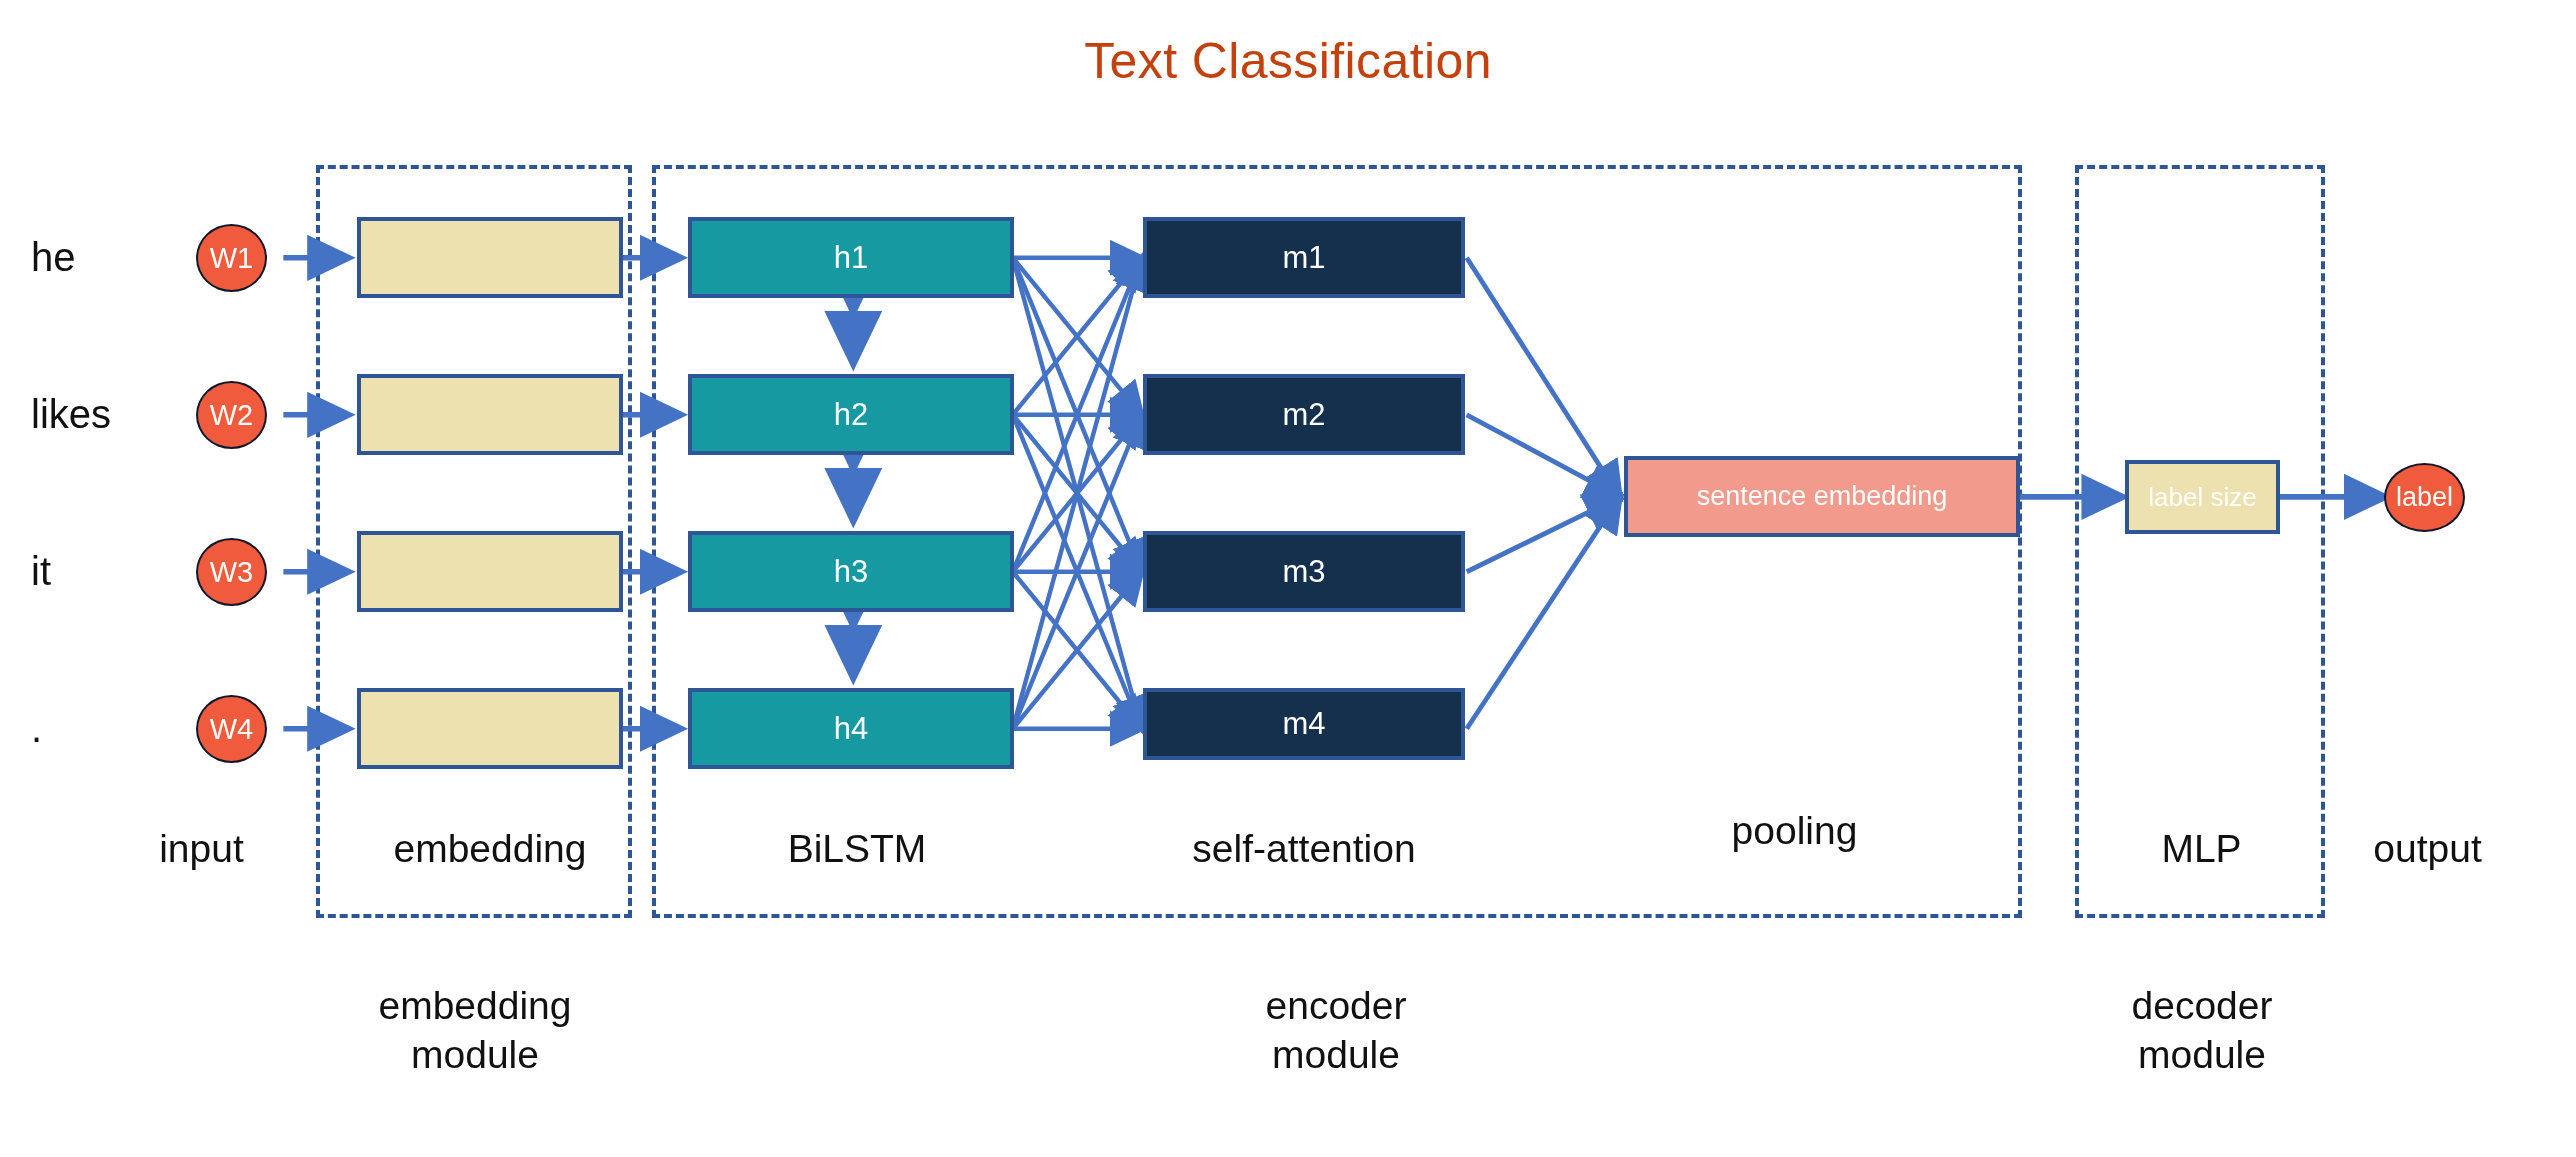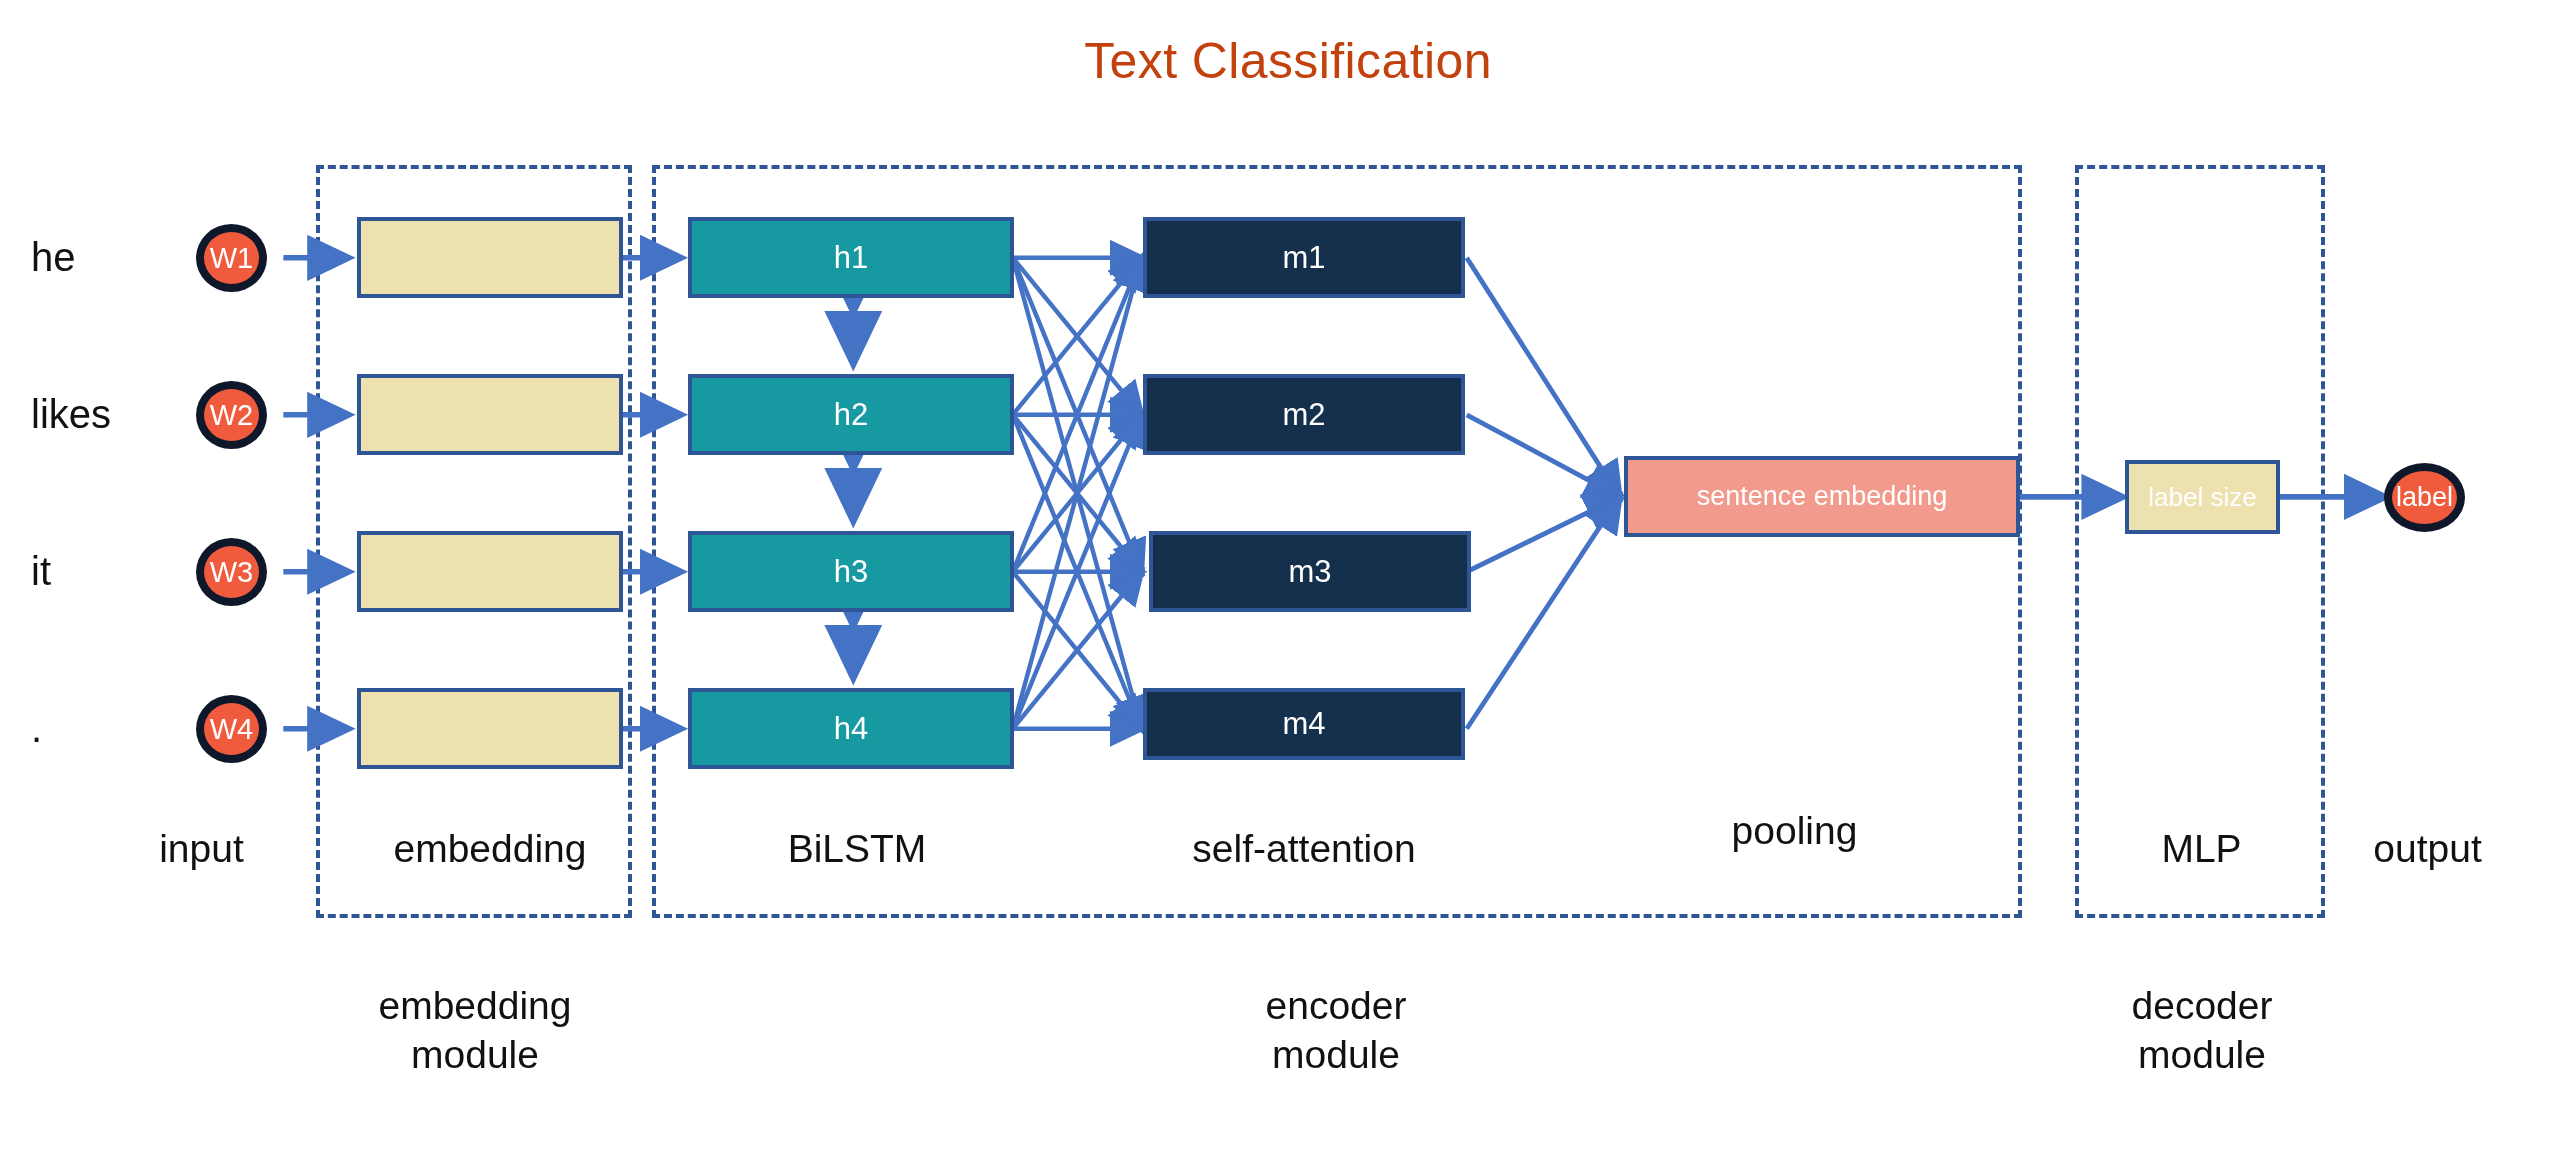--- a/index.html
+++ b/index.html
@@ -13,21 +13,21 @@
 
   svg.wires{position:absolute;left:0;top:0;width:2576px;height:1158px;pointer-events:none;}
 
   .word{
     position:absolute;font-size:40px;color:#111;text-align:left;
     line-height:1;white-space:nowrap;
   }
 
   .ell{
     position:absolute;border-radius:50%;
-    background:#ef5b3c;border:8px solid #0f172a;
+    background:#ef5b3c;border:2px solid #0f172a;
     display:flex;align-items:center;justify-content:center;
     color:#ffffff;font-size:29px;box-sizing:border-box;
   }
   .ell.small{font-size:27px;}
 
   .box{
     position:absolute;box-sizing:border-box;border:4.8px solid #2e5596;
     display:flex;align-items:center;justify-content:center;
     color:#ffffff;font-size:31px;white-space:nowrap;
   }
@@ -139,21 +139,21 @@
   <div class="box beige" style="left:357px;top:531px;width:266px;height:81px;"></div>
   <div class="box beige" style="left:357px;top:688px;width:266px;height:81px;"></div>
 
   <div class="box teal" style="left:688px;top:217px;width:326px;height:81px;">h1</div>
   <div class="box teal" style="left:688px;top:374px;width:326px;height:81px;">h2</div>
   <div class="box teal" style="left:688px;top:531px;width:326px;height:81px;">h3</div>
   <div class="box teal" style="left:688px;top:688px;width:326px;height:81px;">h4</div>
 
   <div class="box navy" style="left:1143px;top:217px;width:322px;height:81px;">m1</div>
   <div class="box navy" style="left:1143px;top:374px;width:322px;height:81px;">m2</div>
-  <div class="box navy" style="left:1143px;top:531px;width:322px;height:81px;margin-left:6px;">m3</div>
+  <div class="box navy" style="left:1143px;top:531px;width:322px;height:81px;">m3</div>
   <div class="box navy" style="left:1143px;top:688px;width:322px;height:72px;">m4</div>
 
   <div class="box salmon" style="left:1624px;top:456px;width:396px;height:81px;">sentence embedding</div>
 
   <div class="box beige" style="left:2125px;top:460px;width:155px;height:74px;font-size:26px;">label size</div>
 
   <div class="ell small" style="left:2384px;top:463px;width:81px;height:69px;">label</div>
 
   <div class="stagelabel" style="left:121px;top:829px;width:161px;">input</div>
   <div class="stagelabel" style="left:345px;top:829px;width:290px;">embedding</div>

